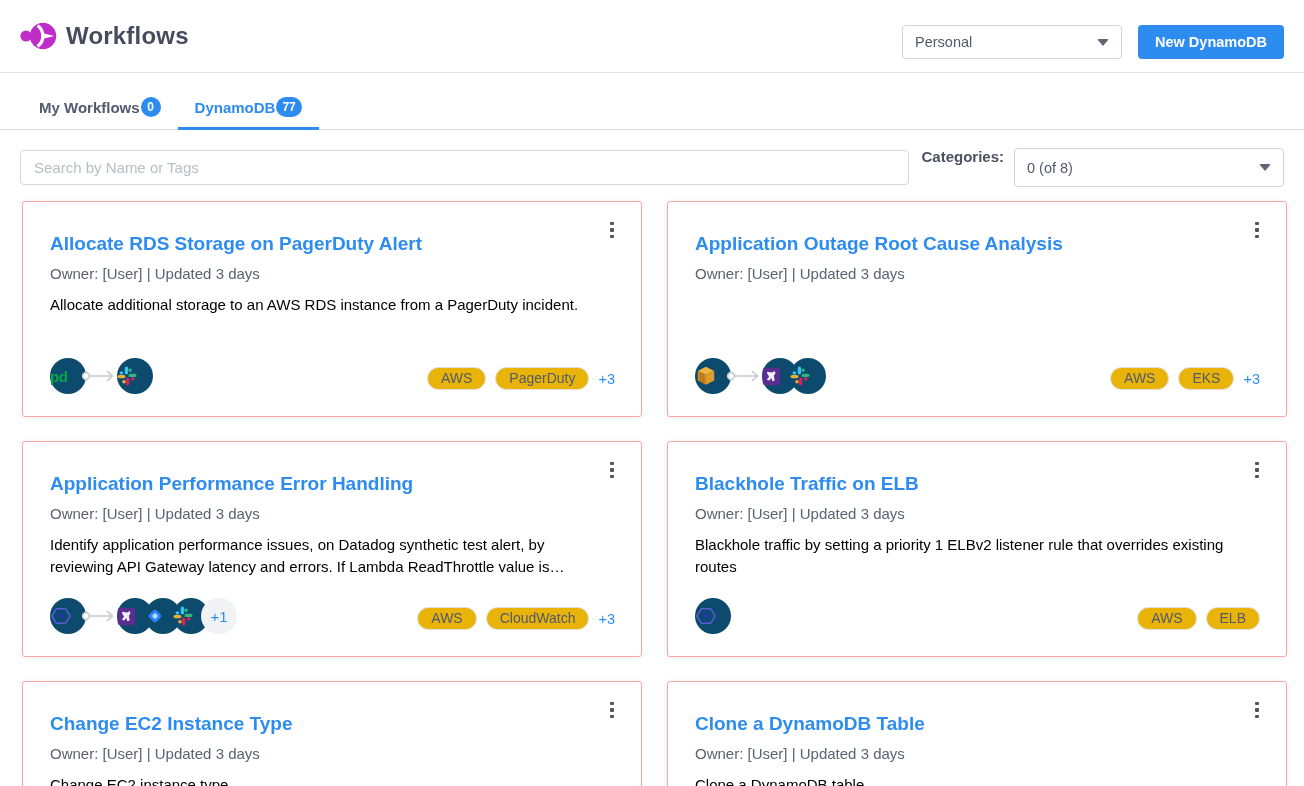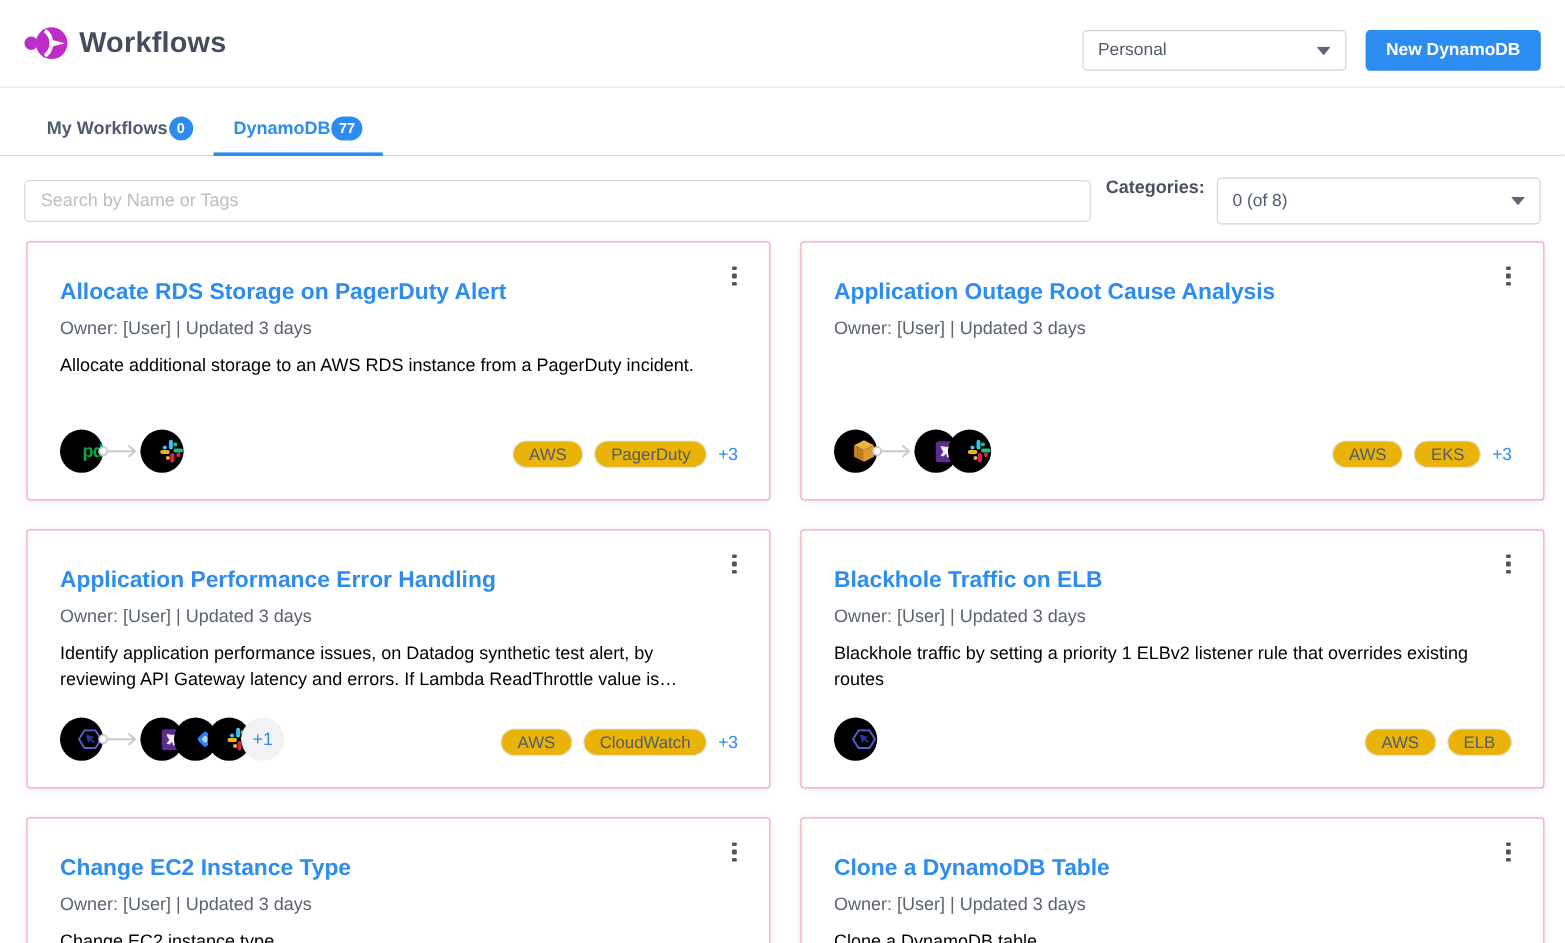--- a/index.html
+++ b/index.html
@@ -48,22 +48,22 @@
   .card-title { margin-top:12px; font-size:19px; font-weight:bold; color:#2d8cf0;
     line-height:24px; cursor:pointer; }
   .card-meta { margin-top:9px; font-size:15px; color:#5b6271; }
   .card-desc { margin-top:12px; font-size:15px; color:#000000; line-height:22px; max-width:560px; }
   .kebab { position:absolute; top:16px; right:20px; width:18px; height:24px; display:flex;
     flex-direction:column; align-items:center; justify-content:center; gap:3px; cursor:pointer; }
   .kebab i { width:3.5px; height:3.5px; background:#4f545e; border-radius:1px; }
 
   .card-footer { margin-top:auto; display:flex; align-items:flex-end; justify-content:space-between; }
   .icon-chain { display:flex; align-items:center; }
-  .icon-circle { width:36px; height:36px; border-radius:50%; background:#000000;
-    display:flex; align-items:center; justify-content:flex-end; flex:0 0 auto; }
+  .icon-circle { width:36px; height:36px; border-radius:50%; background:#0c4a6e;
+    display:flex; align-items:center; justify-content:flex-start; flex:0 0 auto; }
   .icon-circle + .icon-circle, .overflow-chip { margin-left:-8px; }
   .connector { margin:0 -2px 0 -5px; flex:0 0 auto; }
   .overflow-chip { width:36px; height:36px; border-radius:50%; background:#f1f2f3; color:#2d8cf0;
     font-size:15px; display:flex; align-items:center; justify-content:center; }
   .pd-glyph { color:#06a843; font-weight:bold; font-size:15px; letter-spacing:-.5px; }
 
   .tag-list { display:flex; align-items:center; gap:9px; padding-bottom:4px; }
   .tag-pill { background:#eab308; border:1px solid #e0e0e0; border-radius:13px; padding:2px 13px 3px;
     font-size:14px; color:#515a6e; white-space:nowrap; }
   .more-tags { color:#2d8cf0; font-size:14.5px; }

